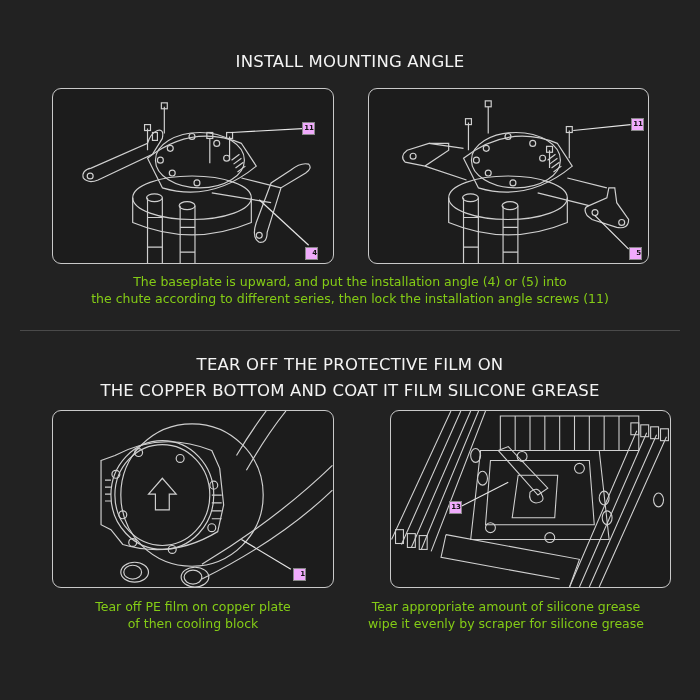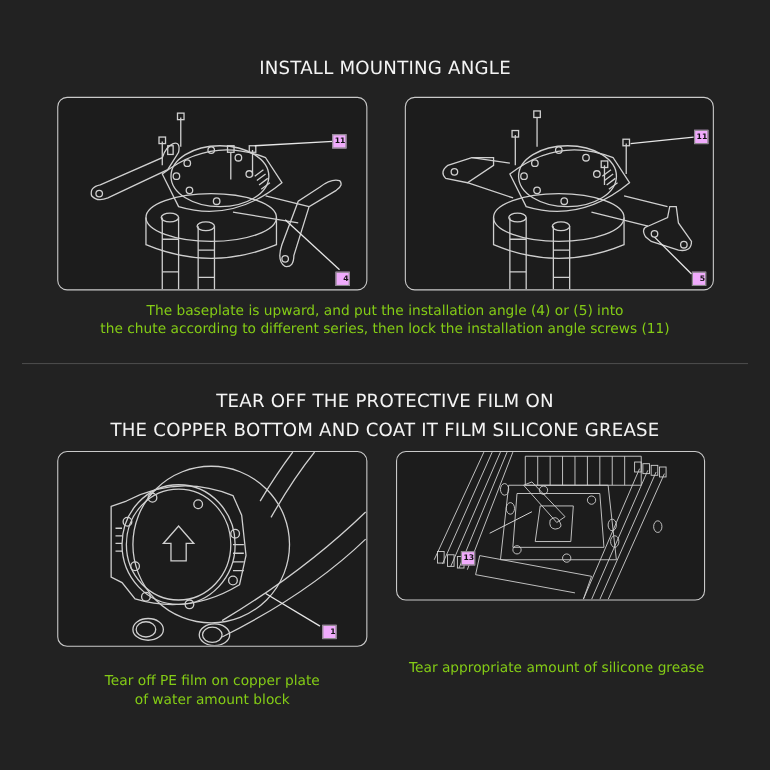--- a/index.html
+++ b/index.html
@@ -172,21 +172,21 @@
     <ellipse cx="82" cy="163" rx="14" ry="10"></ellipse>
     <ellipse cx="80" cy="163" rx="9" ry="7"></ellipse>
     <ellipse cx="143" cy="168" rx="14" ry="10"></ellipse>
     <ellipse cx="141" cy="168" rx="9" ry="7"></ellipse>
 
     <path d="M190 130 L240 160" stroke="#e6e6e6"></path>
   </svg>
   <div class="tag" style="left:240px; top:157px;">1</div>
 </div>
 
-<div class="panel" style="left:360px; top:410px; width:281px; height:136px;">
+<div class="panel" style="left:390px; top:410px; width:281px; height:178px;">
   <svg viewBox="0 0 281 178" fill="none" stroke="#cfcfcf" stroke-width="1.1">
 
     <path d="M0 130 L60 0 M10 135 L70 0 M20 138 L80 0 M30 140 L88 0 M40 142 L95 0"></path>
     <rect x="4" y="120" width="8" height="14"></rect>
       <rect x="16" y="124" width="8" height="14"></rect>
       <rect x="28" y="126" width="8" height="14"></rect>
 
     <path d="M110 5 L250 5 L250 40 L110 40 Z"></path>
     <path d="M125 5 L125 40 M140 5 L140 40 M155 5 L155 40 M170 5 L170 40 M185 5 L185 40 M200 5 L200 40 M215 5 L215 40 M230 5 L230 40"></path>
 
@@ -214,20 +214,21 @@
       <ellipse cx="85" cy="45" rx="5" ry="7"></ellipse>
     <ellipse cx="215" cy="88" rx="5" ry="7"></ellipse>
       <ellipse cx="218" cy="108" rx="5" ry="7"></ellipse>
     <ellipse cx="270" cy="90" rx="5" ry="7"></ellipse>
 
     <path d="M67 98 L118 72" stroke="#e6e6e6"></path>
   </svg>
   <div class="tag" style="left:58px; top:90px;">13</div>
 </div>
 
-<div class="caption" style="left:40px; top:598px; width:306px;margin-top:12px;">
+<div class="caption" style="left:40px; top:598px; width:306px;">
   <div>Tear off PE film on copper plate</div>
-  <div>of water amount block</div>
+  <div>of then cooling block</div>
 </div>
 
 <div class="caption" style="left:346px; top:598px; width:320px;">
   <div>Tear appropriate amount of silicone grease</div>
+  <div>wipe it evenly by scraper for silicone grease</div>
 </div>
 
 </body></html>

